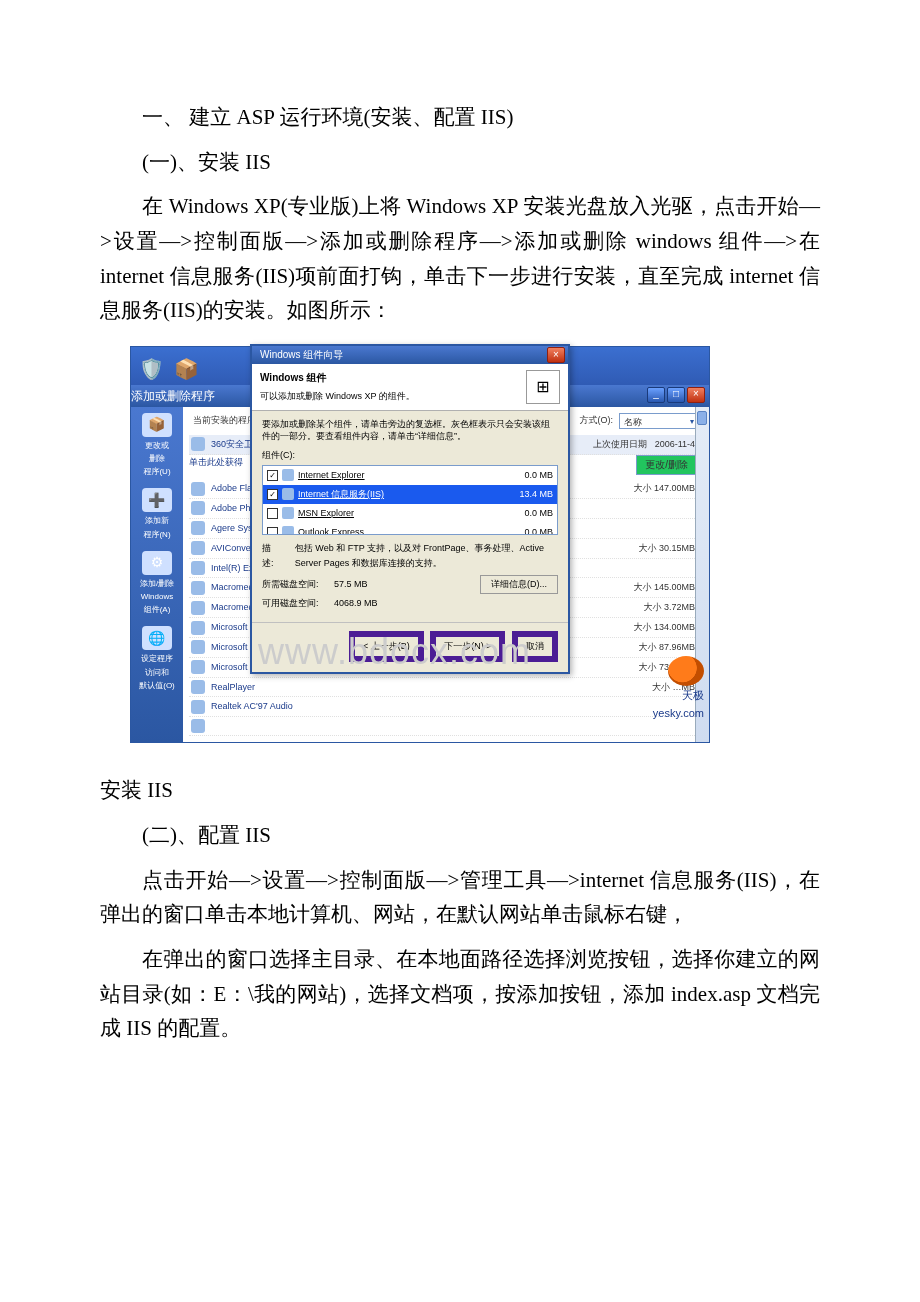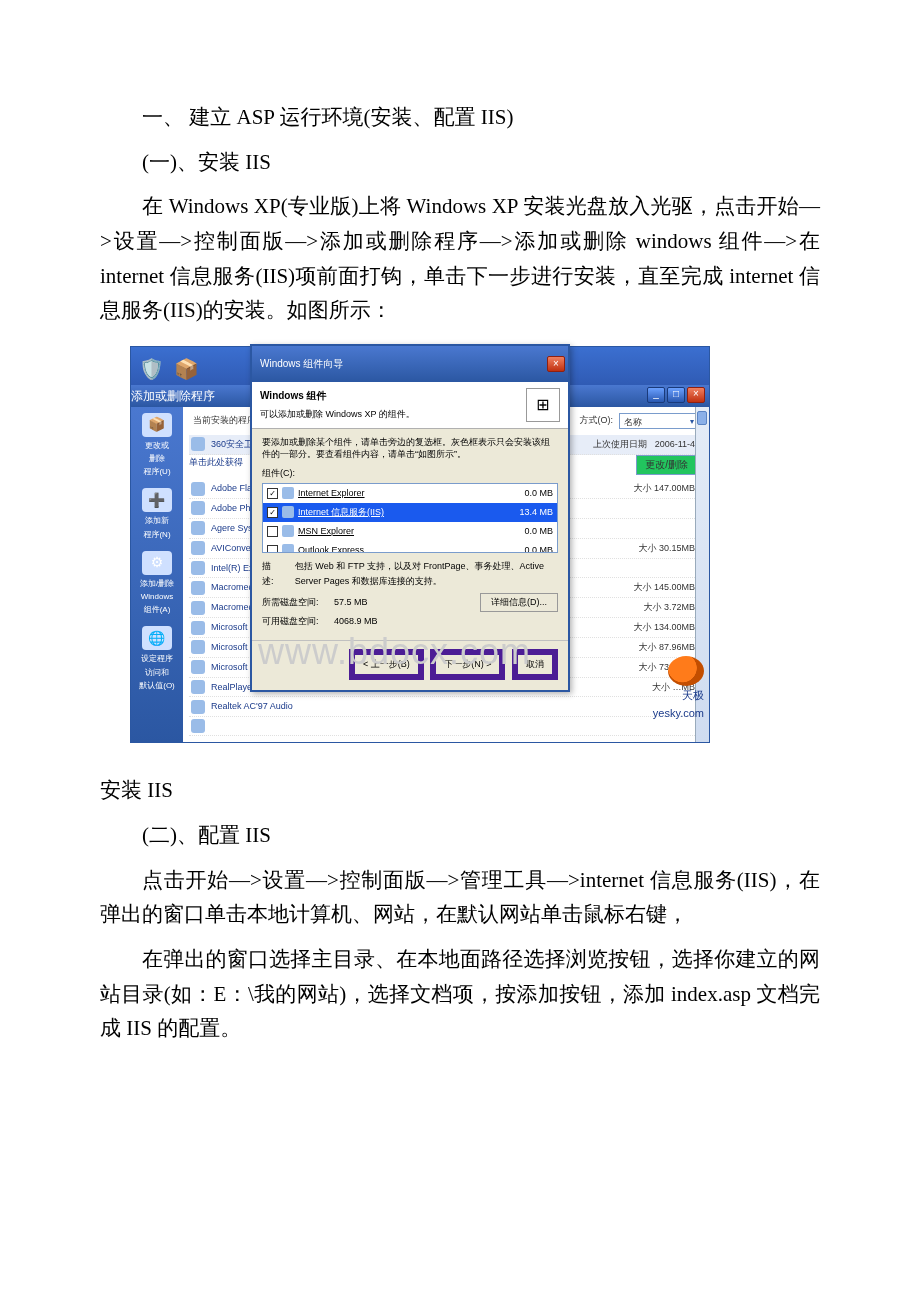--- a/index.html
+++ b/index.html
@@ -136,21 +136,21 @@
       position: absolute;
       left: 120px;
       top: -2px;
       width: 320px;
       border: 2px solid #2b57a2;
       background: #ece9d8;
       box-shadow: 2px 2px 6px rgba(0,0,0,.3);
       z-index: 5;
     }
     .wizard-title {
-      height: 36px;
+      height: 18px;
       background: linear-gradient(#4a78d0,#2b57a2);
       color: #fff;
       font-size: 10px;
       line-height: 22px;
       padding-left: 8px;
       display:flex; justify-content:space-between; align-items:center;
     }
     .wizard-title .x {
       width:18px;height:16px;margin-right:3px;
       background: linear-gradient(#f08060,#c03010);
@@ -358,21 +358,21 @@
         <span class="x">×</span>
       </div>
       <div class="wizard-head">
         <div class="txt">
           <b>Windows 组件</b>
           <span>可以添加或删除 Windows XP 的组件。</span>
         </div>
         <div class="logo">⊞</div>
       </div>
       <div class="wizard-body">
-        <div class="desc">要添加或删除某个组件，请单击旁边的复选框。灰色框表示只会安装该组件的一部分。要查看组件内容，请单击“如图所示”。</div>
+        <div class="desc">要添加或删除某个组件，请单击旁边的复选框。灰色框表示只会安装该组件的一部分。要查看组件内容，请单击“详细信息”。</div>
         <div style="margin-bottom:2px;">组件(C):</div>
         <div class="comp-list" id="complist">
             <div class="comp-row">
               <span class="cb">✓</span>
               <span class="ci"></span>
               <span class="cn">Internet Explorer</span>
               <span class="cs">0.0 MB</span>
             </div>
             <div class="comp-row sel">
               <span class="cb">✓</span>

